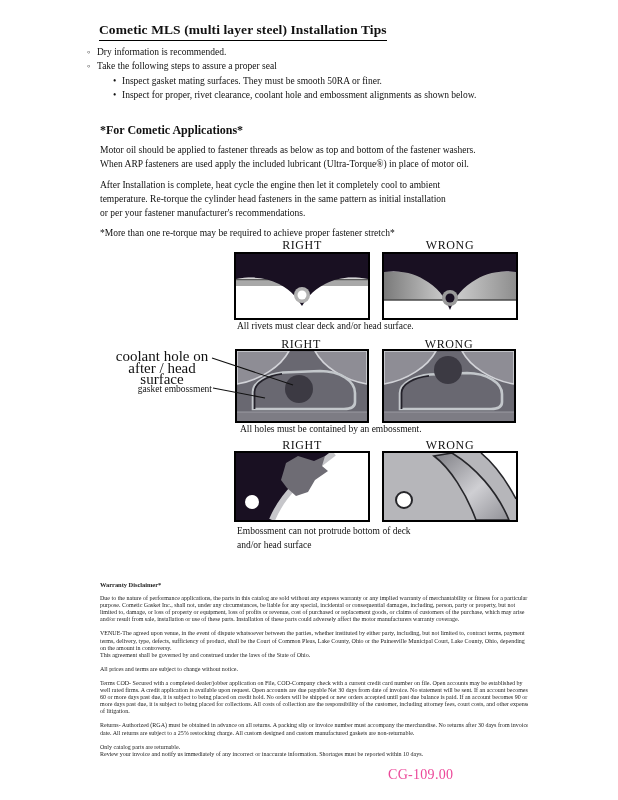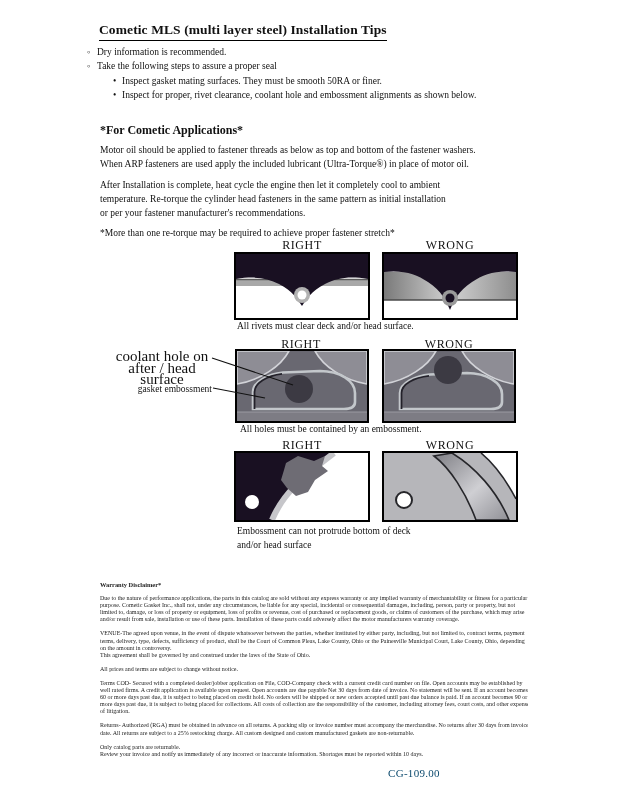--- a/index.html
+++ b/index.html
@@ -23,21 +23,21 @@
   .prewrap { white-space:pre-line; }
   .rw-label { font-size:12px; letter-spacing:.6px; text-align:center; width:132px; }
   .fig { border:2px solid #000; line-height:0; background:#fff; }
   .caption { font-size:9.5px; line-height:13.5px; }
   .annot { left:112px; top:345px; width:100px; text-align:center; font-size:15px; line-height:11.5px; }
   .annot2 { left:112px; top:378px; width:100px; text-align:right; font-size:9.5px; }
   .leader { pointer-events:none; }
   .disclaimer { left:100px; top:575px; width:432px; font-size:6px; line-height:7.1px; color:#1c1c1c; }
   .disclaimer h3 { font-size:6.4px; margin-bottom:7px; }
   .disclaimer p { margin-bottom:7px; white-space:pre-line; }
-  .pagenum { left:388px; top:761px; font-size:11px; letter-spacing:.3px; color:#0c4a6e; }
+  .pagenum { left:388px; top:761px; font-size:14px; letter-spacing:.3px; color:#ec4899; }
 </style>
 </head>
 <body>
 
 <div class="page">
 
   <svg width="0" height="0" style="position:absolute">
     <defs>
       <linearGradient id="g-deck" x1="0" y1="0" x2="1" y2="0">
         <stop offset="0" stop-color="#7a7a7a"></stop>

